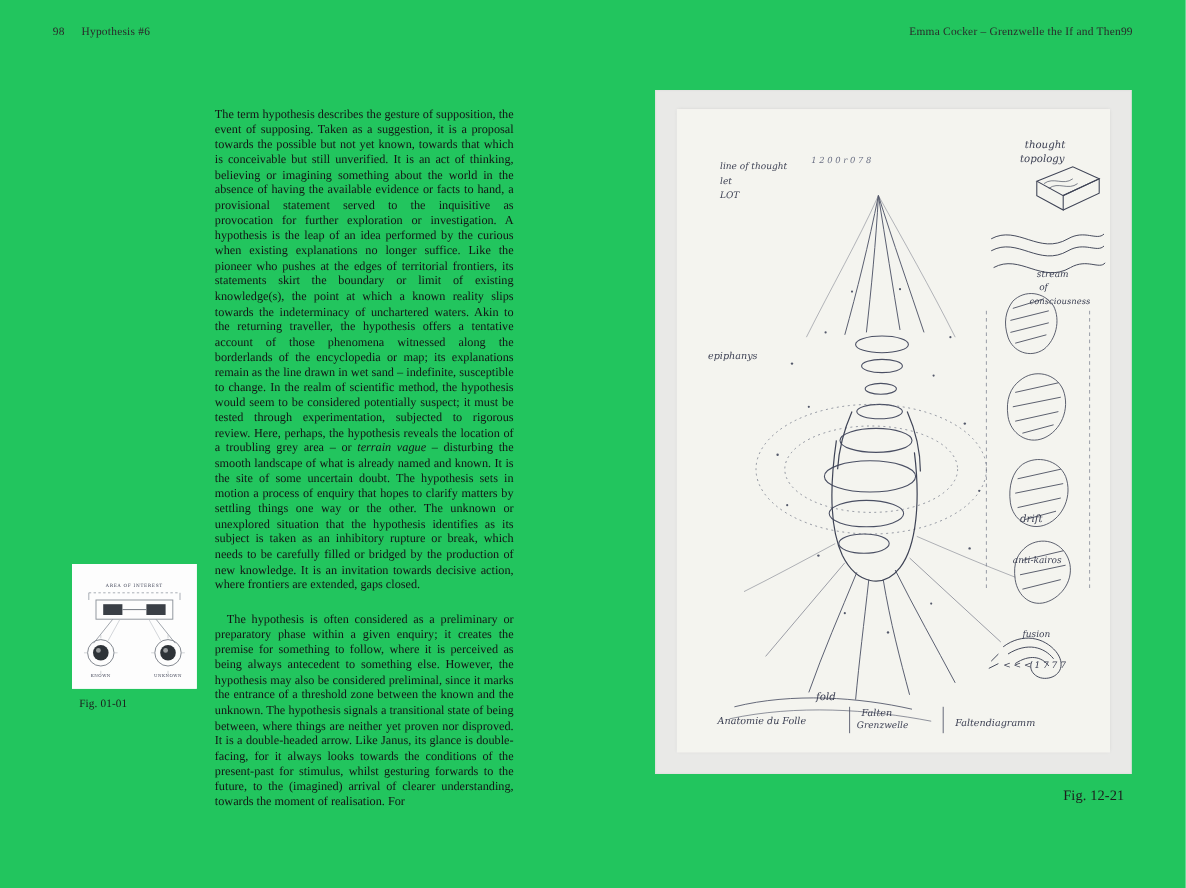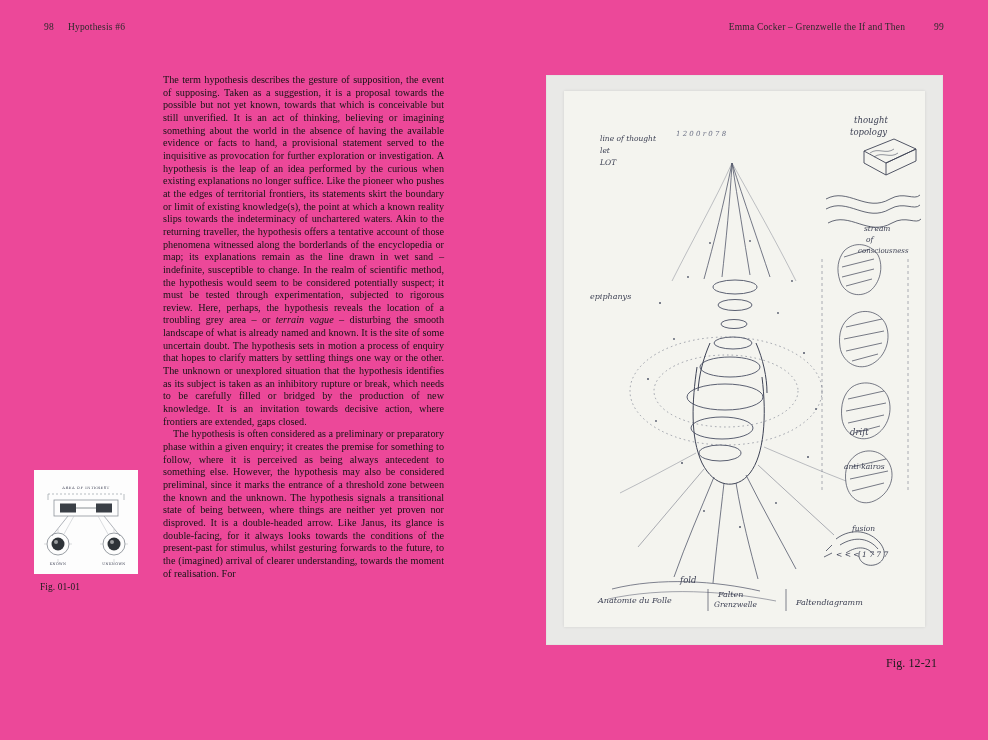--- a/index.html
+++ b/index.html
@@ -12,21 +12,21 @@
     height: 740px;
     overflow: hidden;
     font-family: "Liberation Serif", serif;
     color: #1a1a1a;
     position: relative;
   }
 
   .spread {
     position: absolute;
     inset: 0;
-    background: #ec4899;
+    background: #22c55e;
   }
 
   
   .runhead {
     position: absolute;
     top: 22px;
     font-size: 9.5px;
     letter-spacing: 0.2px;
     color: #2a2a2a;
     white-space: nowrap;
@@ -38,54 +38,52 @@
     right: 44px;
     text-align: right;
   }
   .runhead .folio {
     display: inline-block;
   }
   .runhead-left .folio {
     margin-right: 14px;
   }
   .runhead-right .folio {
-    margin-left: 16px;
-    padding-left: 13px;
   }
   .runhead .rh-title {
     display: inline-block;
   }
 
   
   .text-column {
     position: absolute;
     left: 163px;
     top: 74px;
     width: 281px;
     font-size: 10.2px;
     line-height: 12.65px;
     text-align: justify;
     color: #141414;
     -webkit-hyphens: auto;
     hyphens: auto;
   }
   .text-column p {
-    margin: 0;
+    margin: 16px;
   }
   .text-column p + p {
     text-indent: 10px;
   }
   .text-column em {
     font-style: italic;
   }
 
   
   .fig-left-wrap {
     position: absolute;
-    left: 34px;
+    left: 60px;
     top: 470px;
     width: 104px;
   }
   .fig-left-img {
     width: 104px;
     height: 104px;
     position: relative;
     background: #fdfdfd;
   }
   .fig-left-img svg {

